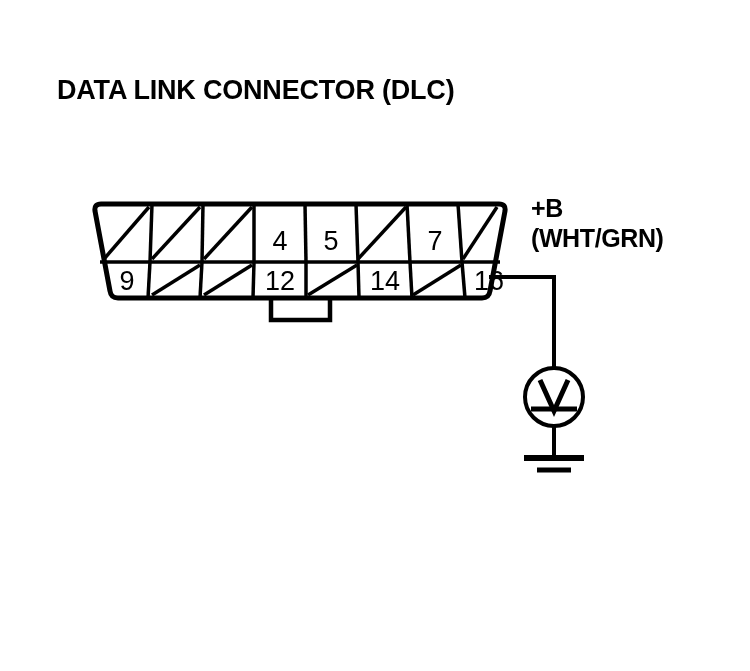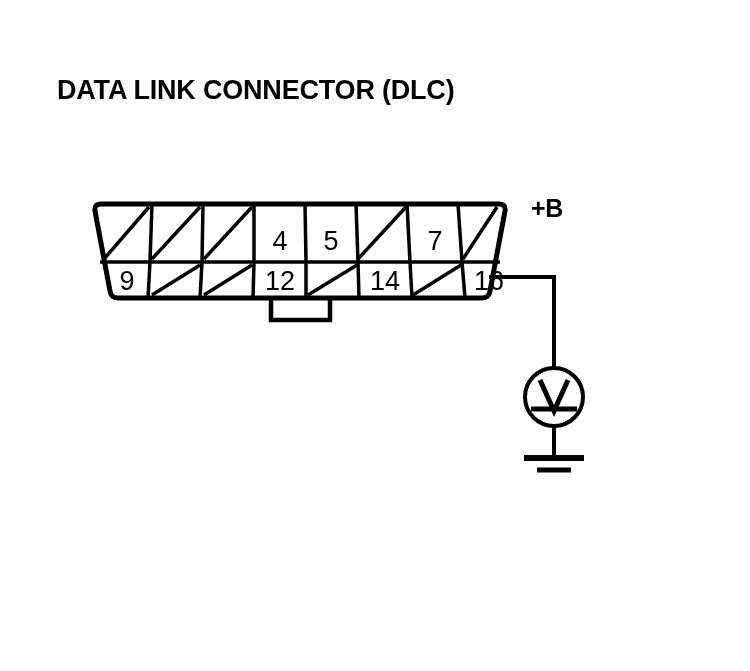--- a/index.html
+++ b/index.html
@@ -132,16 +132,17 @@
 
     <text class="pin" x="127" y="290">9</text>
     <text class="pin" x="280" y="290">12</text>
     <text class="pin" x="385" y="290">14</text>
     <text class="pin" x="489" y="290">16</text>
 
   </svg>
 
   <div class="wire-label">
     <div>+B</div>
+    <div>(WHT/GRN)</div>
   </div>
 
 
 </div>
 
 </body></html>

